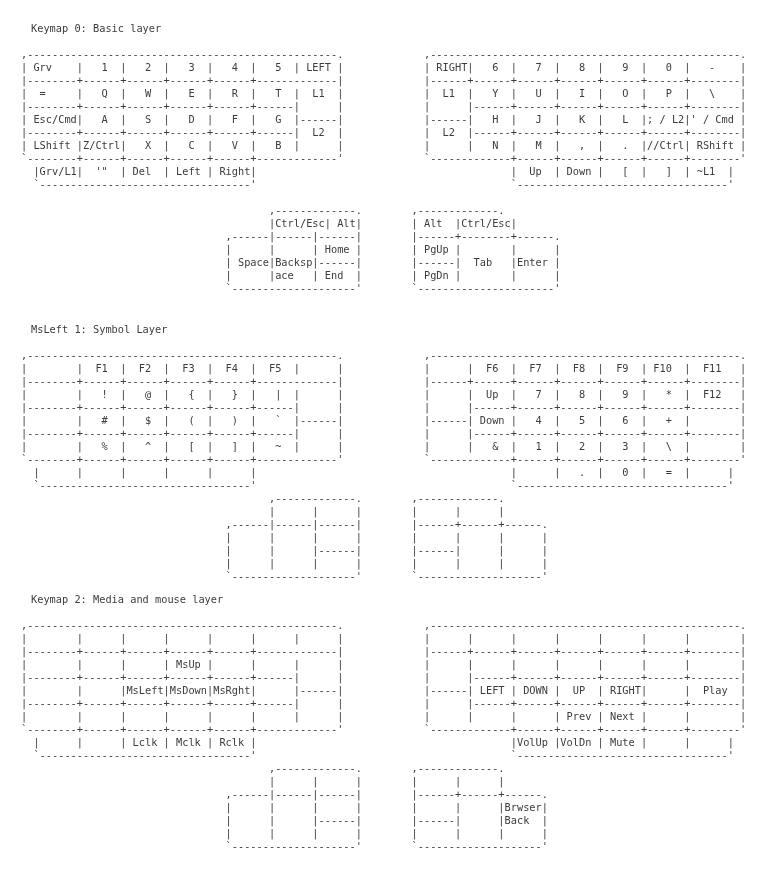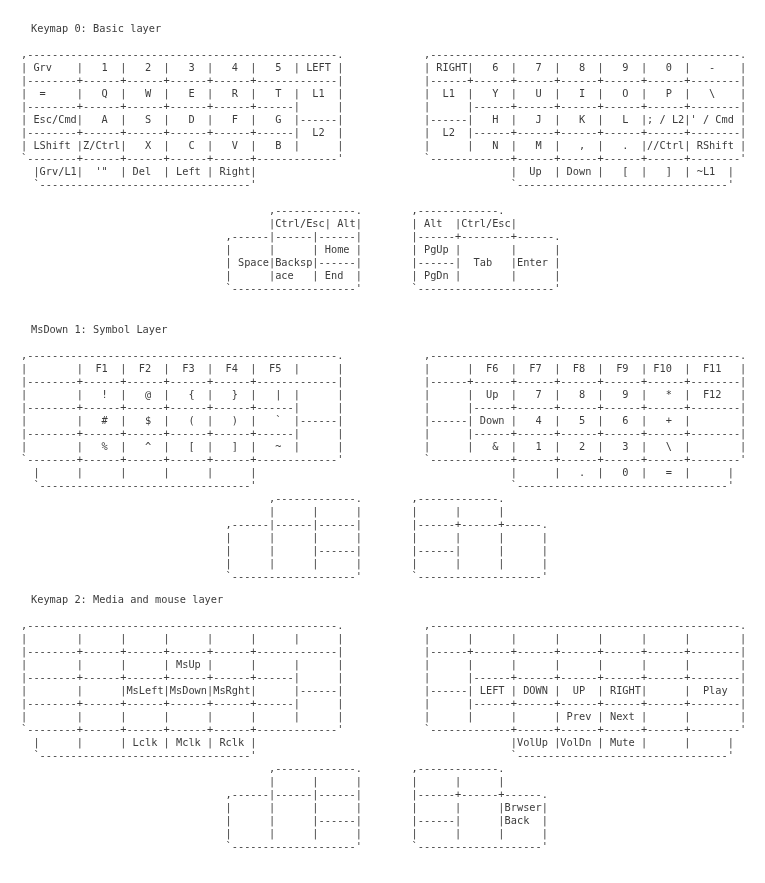--- a/index.html
+++ b/index.html
@@ -60,21 +60,21 @@
                                         ,-------------.        ,-------------.
                                         |Ctrl/Esc| Alt|        | Alt  |Ctrl/Esc|
                                  ,------|------|------|        |------+--------+------.
                                  |      |      | Home |        | PgUp |        |      |
                                  | Space|Backsp|------|        |------|  Tab   |Enter |
                                  |      |ace   | End  |        | PgDn |        |      |
                                  `--------------------'        `----------------------'</pre>
   </section>
 
   <section class="keymap-section s1">
-    <div class="keymap-title">MsDown 1: Symbol Layer</div>
+    <div class="keymap-title">MsLeft 1: Symbol Layer</div>
     <pre class="keymap-art">,--------------------------------------------------.             ,--------------------------------------------------.
 |        |  F1  |  F2  |  F3  |  F4  |  F5  |      |             |      |  F6  |  F7  |  F8  |  F9  | F10  |  F11   |
 |--------+------+------+------+------+-------------|             |------+------+------+------+------+------+--------|
 |        |   !  |   @  |   {  |   }  |   |  |      |             |      |  Up  |   7  |   8  |   9  |   *  |  F12   |
 |--------+------+------+------+------+------|      |             |      |------+------+------+------+------+--------|
 |        |   #  |   $  |   (  |   )  |   `  |------|             |------| Down |   4  |   5  |   6  |   +  |        |
 |--------+------+------+------+------+------|      |             |      |------+------+------+------+------+--------|
 |        |   %  |   ^  |   [  |   ]  |   ~  |      |             |      |   &amp;  |   1  |   2  |   3  |   \  |        |
 `--------+------+------+------+------+-------------'             `-------------+------+------+------+------+--------'
   |      |      |      |      |      |                                         |      |   .  |   0  |   =  |      |

